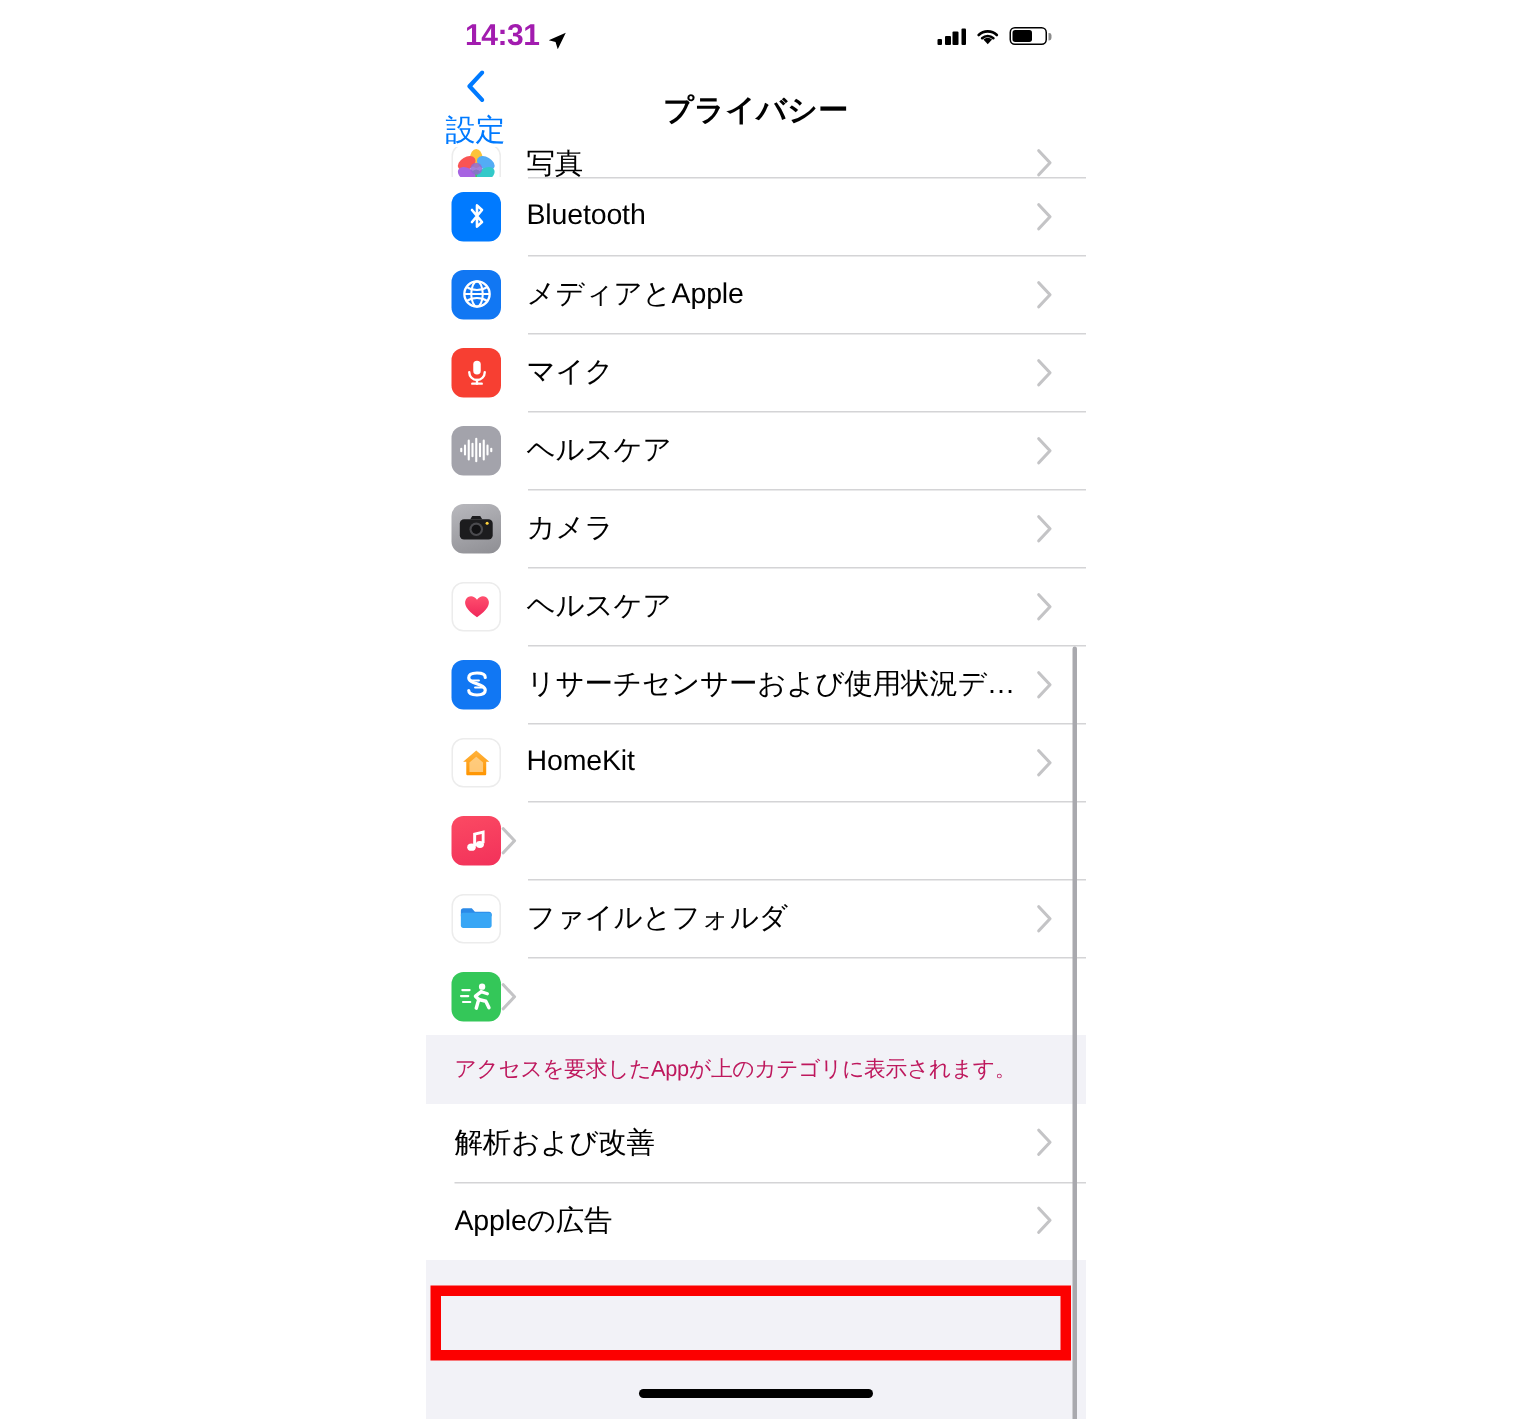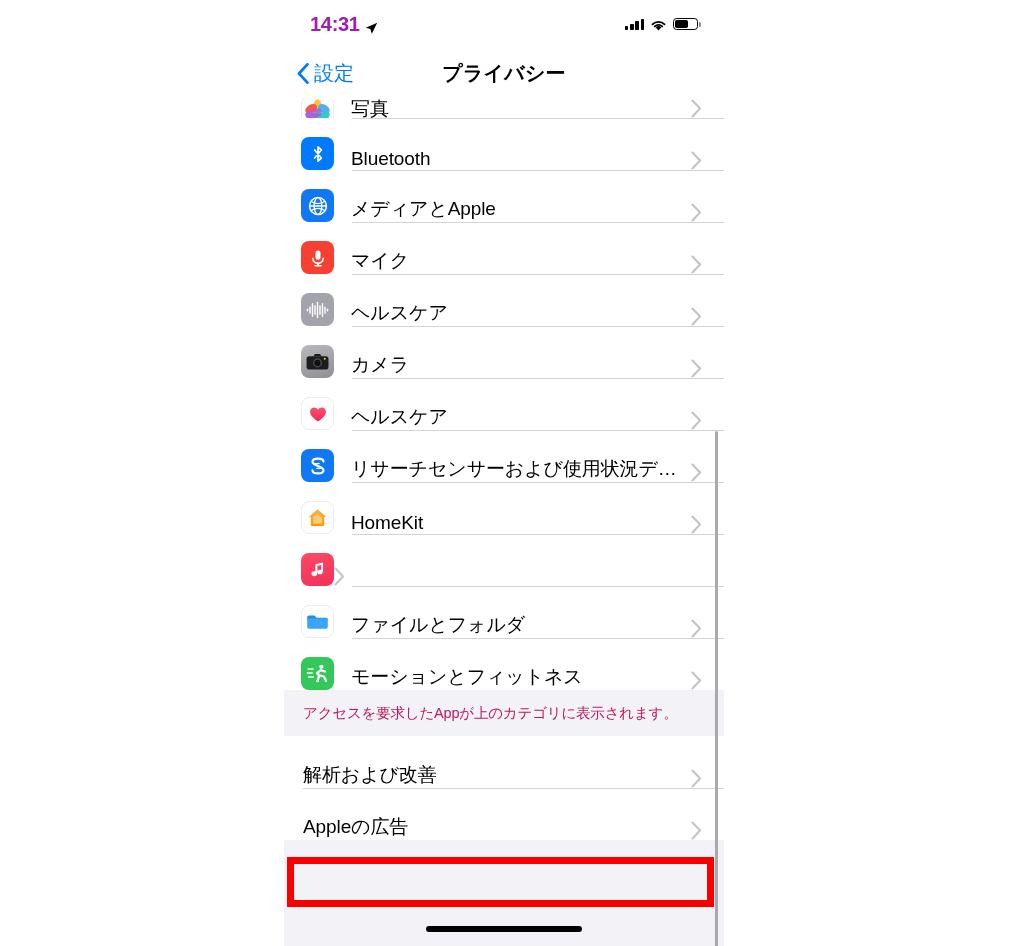--- a/index.html
+++ b/index.html
@@ -105,20 +105,21 @@
     align-items: center;
   }
   .nav-back {
     display: flex;
     align-items: center;
     gap: 5px;
     margin-left: 13px;
     color: #007aff;
     font-size: 20px;
     cursor: pointer;
+    flex-direction: column;
   }
   .chev-back { width: 12px; height: 21px; flex: 0 0 auto; }
   .nav-title {
     position: absolute;
     left: 0; right: 0;
     text-align: center;
     font-size: 20px;
     font-weight: bold;
     color: #000000;
     letter-spacing: 0.2px;
@@ -131,21 +132,21 @@
     height: 848px;
     background: #f2f2f7;
     overflow: hidden;
   }
 
   .group { background: #15803d; }
 
   .row {
     position: relative;
     display: flex;
-    align-items: flex-end;
+    align-items: center;
     height: 52px;
     background: #ffffff;
     padding-left: 17px;
     box-sizing: border-box;
     cursor: pointer;
   }
   .row.clipped { height: 20px; align-items: flex-end; overflow: hidden; }
   .row.clipped .app-icon { margin-bottom: -11px; }
   .row.clipped .row-label { margin-bottom: -4px; }
 
@@ -480,21 +481,20 @@
                   <line x1="2.5" y1="8" x2="8" y2="8"></line>
                   <line x1="1.5" y1="12.5" x2="7" y2="12.5"></line>
                   <line x1="3" y1="17" x2="8.5" y2="17"></line>
                 </g>
                 <circle cx="17.4" cy="5.4" r="2.4" fill="#fff"></circle>
                 <path d="M16.8 9.2 L12.4 12.6 L14.9 15.1 L13 21.6" stroke="#fff" stroke-width="2.6" fill="none" stroke-linecap="round" stroke-linejoin="round"></path>
                 <path d="M14.9 15.1 L20.2 16.4 L22.6 21.3" stroke="#fff" stroke-width="2.6" fill="none" stroke-linecap="round" stroke-linejoin="round"></path>
                 <path d="M16.8 9.2 L21.4 10.8" stroke="#fff" stroke-width="2.4" fill="none" stroke-linecap="round"></path>
               </svg>
             </span>
-            <span class="row-label">モーションとフィットネス</span>
             <span class="chev"><svg viewBox="0 0 11 19" width="11" height="19">
                 <path d="M1.5 1.5 L9 9.5 L1.5 17.5" stroke="#c4c4c6" stroke-width="2.1" fill="none" stroke-linecap="round" stroke-linejoin="round"></path>
               </svg></span>
           </div>
         </div>
 
       <div class="footer-note">アクセスを要求したAppが上のカテゴリに表示されます。</div>
 
       <div class="group" id="bottom-group">
           <div class="row noicon">

